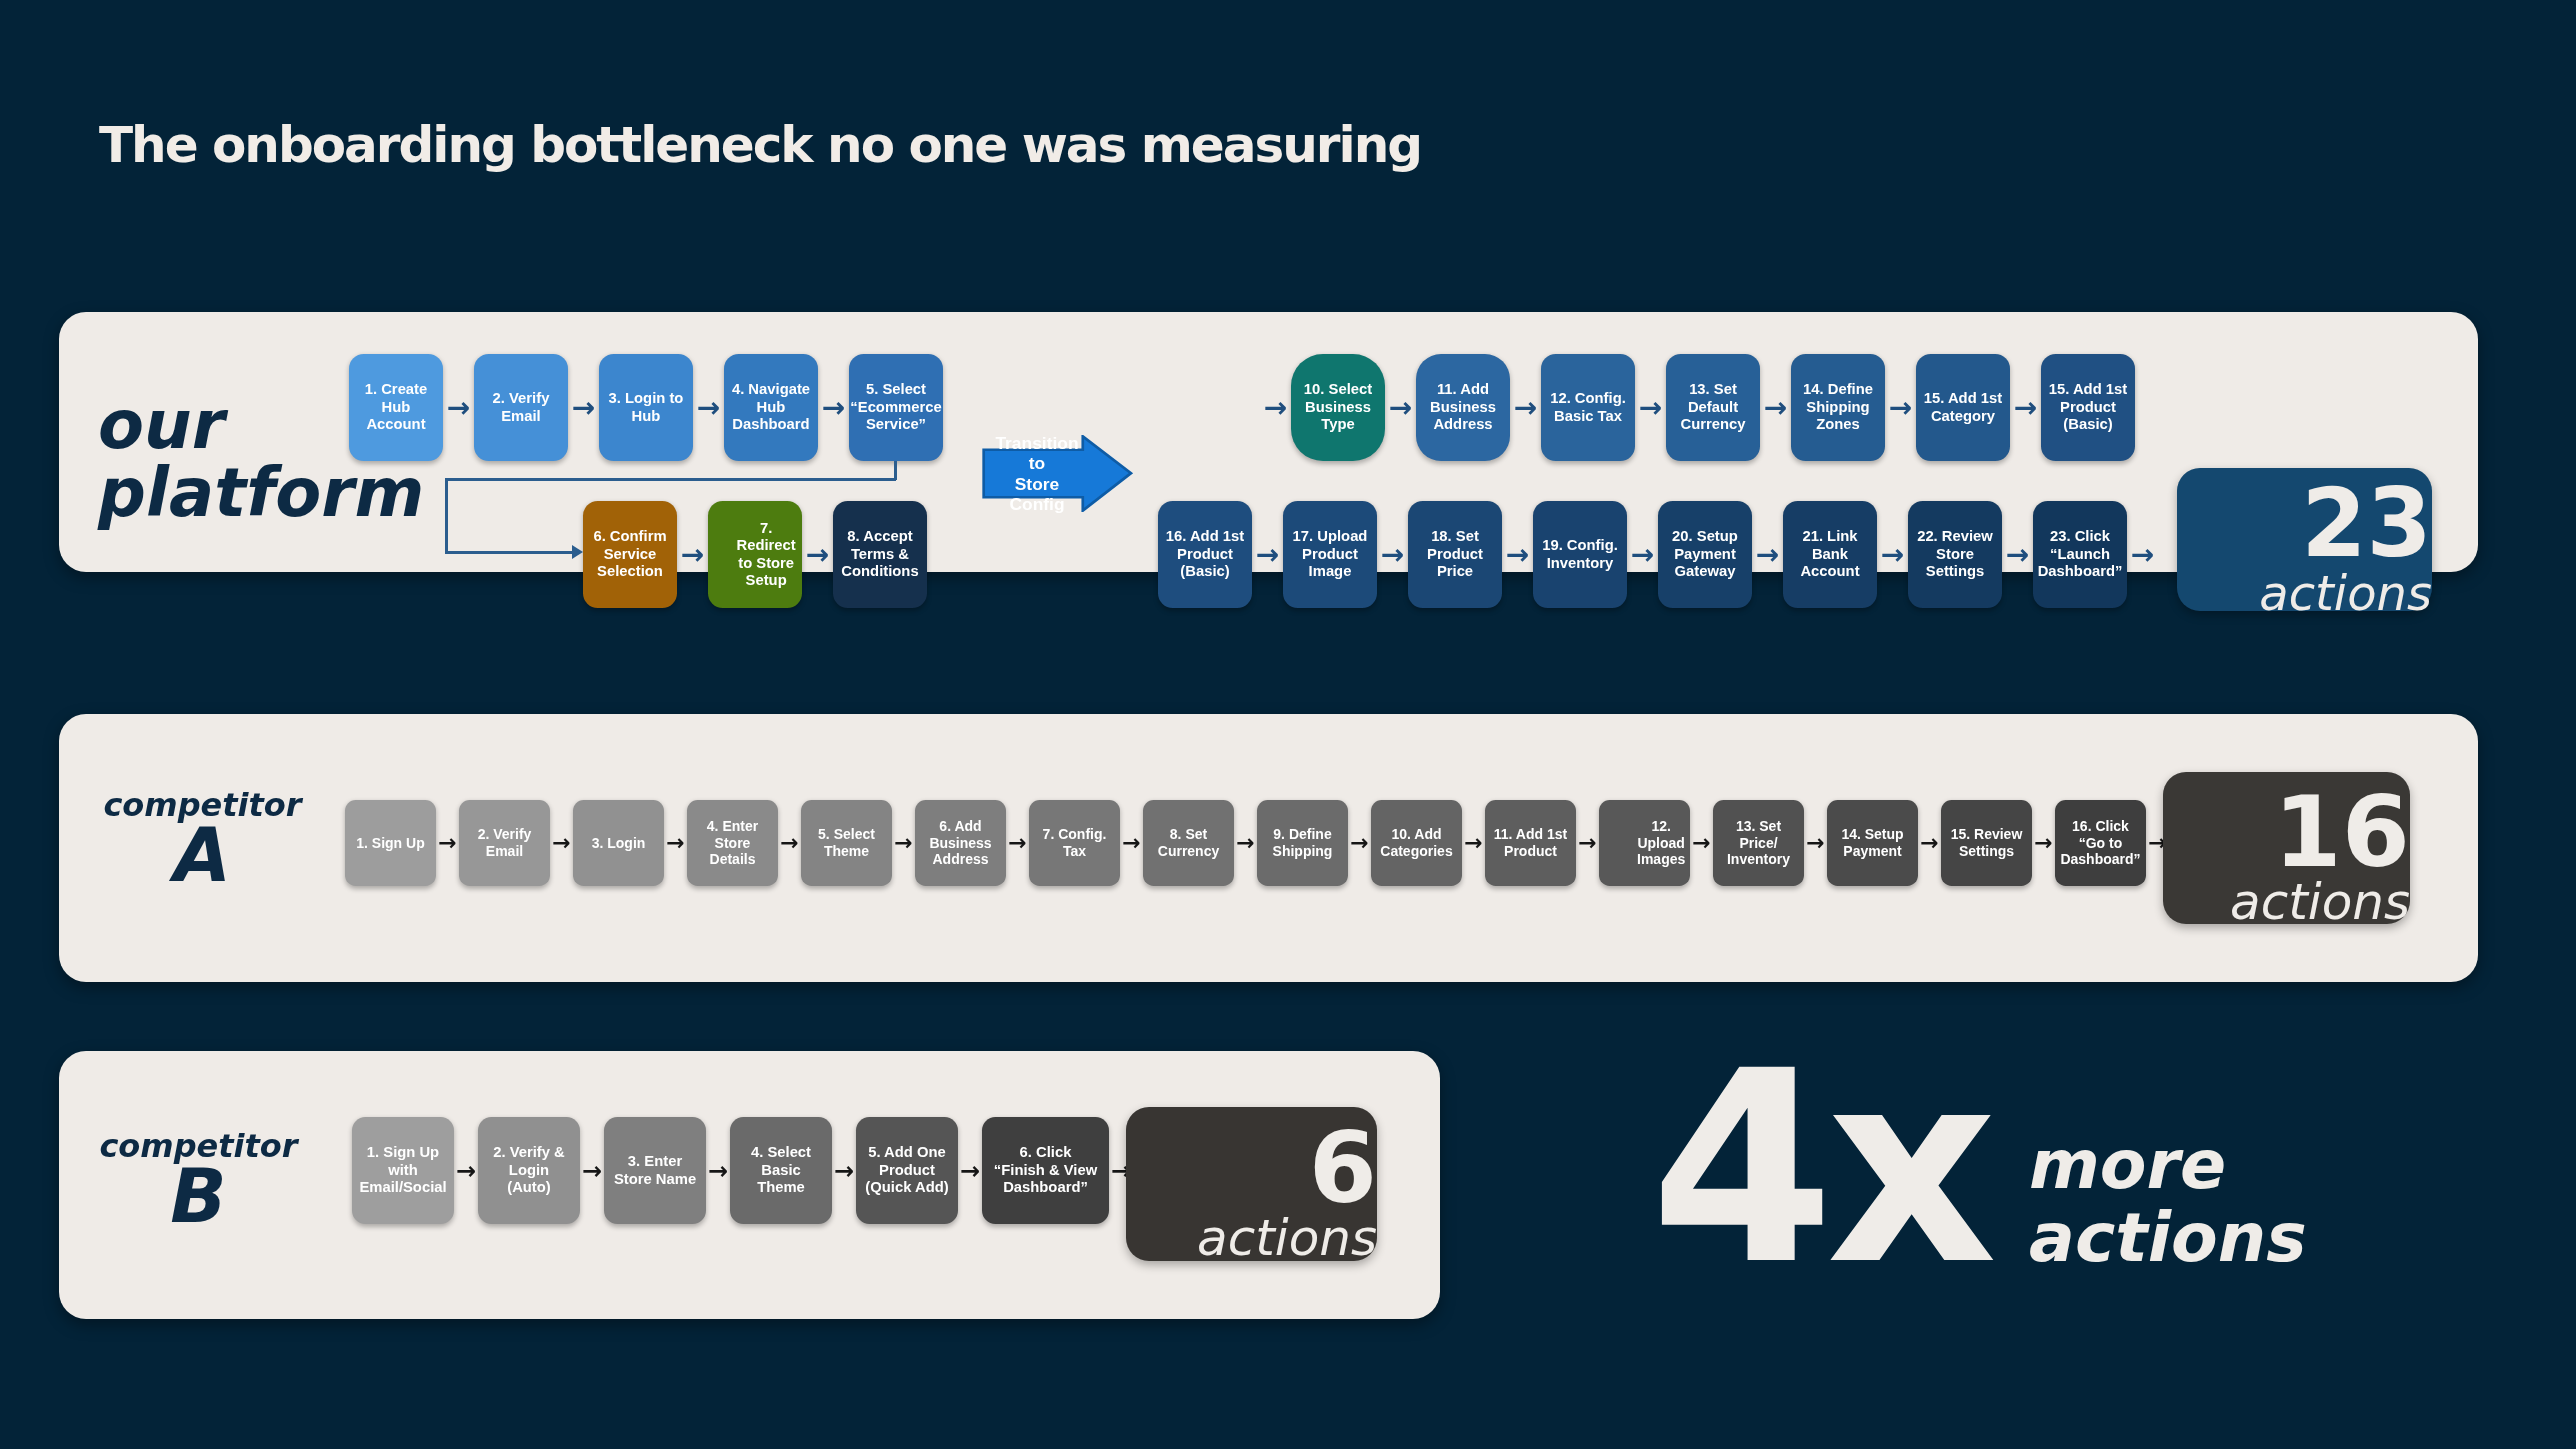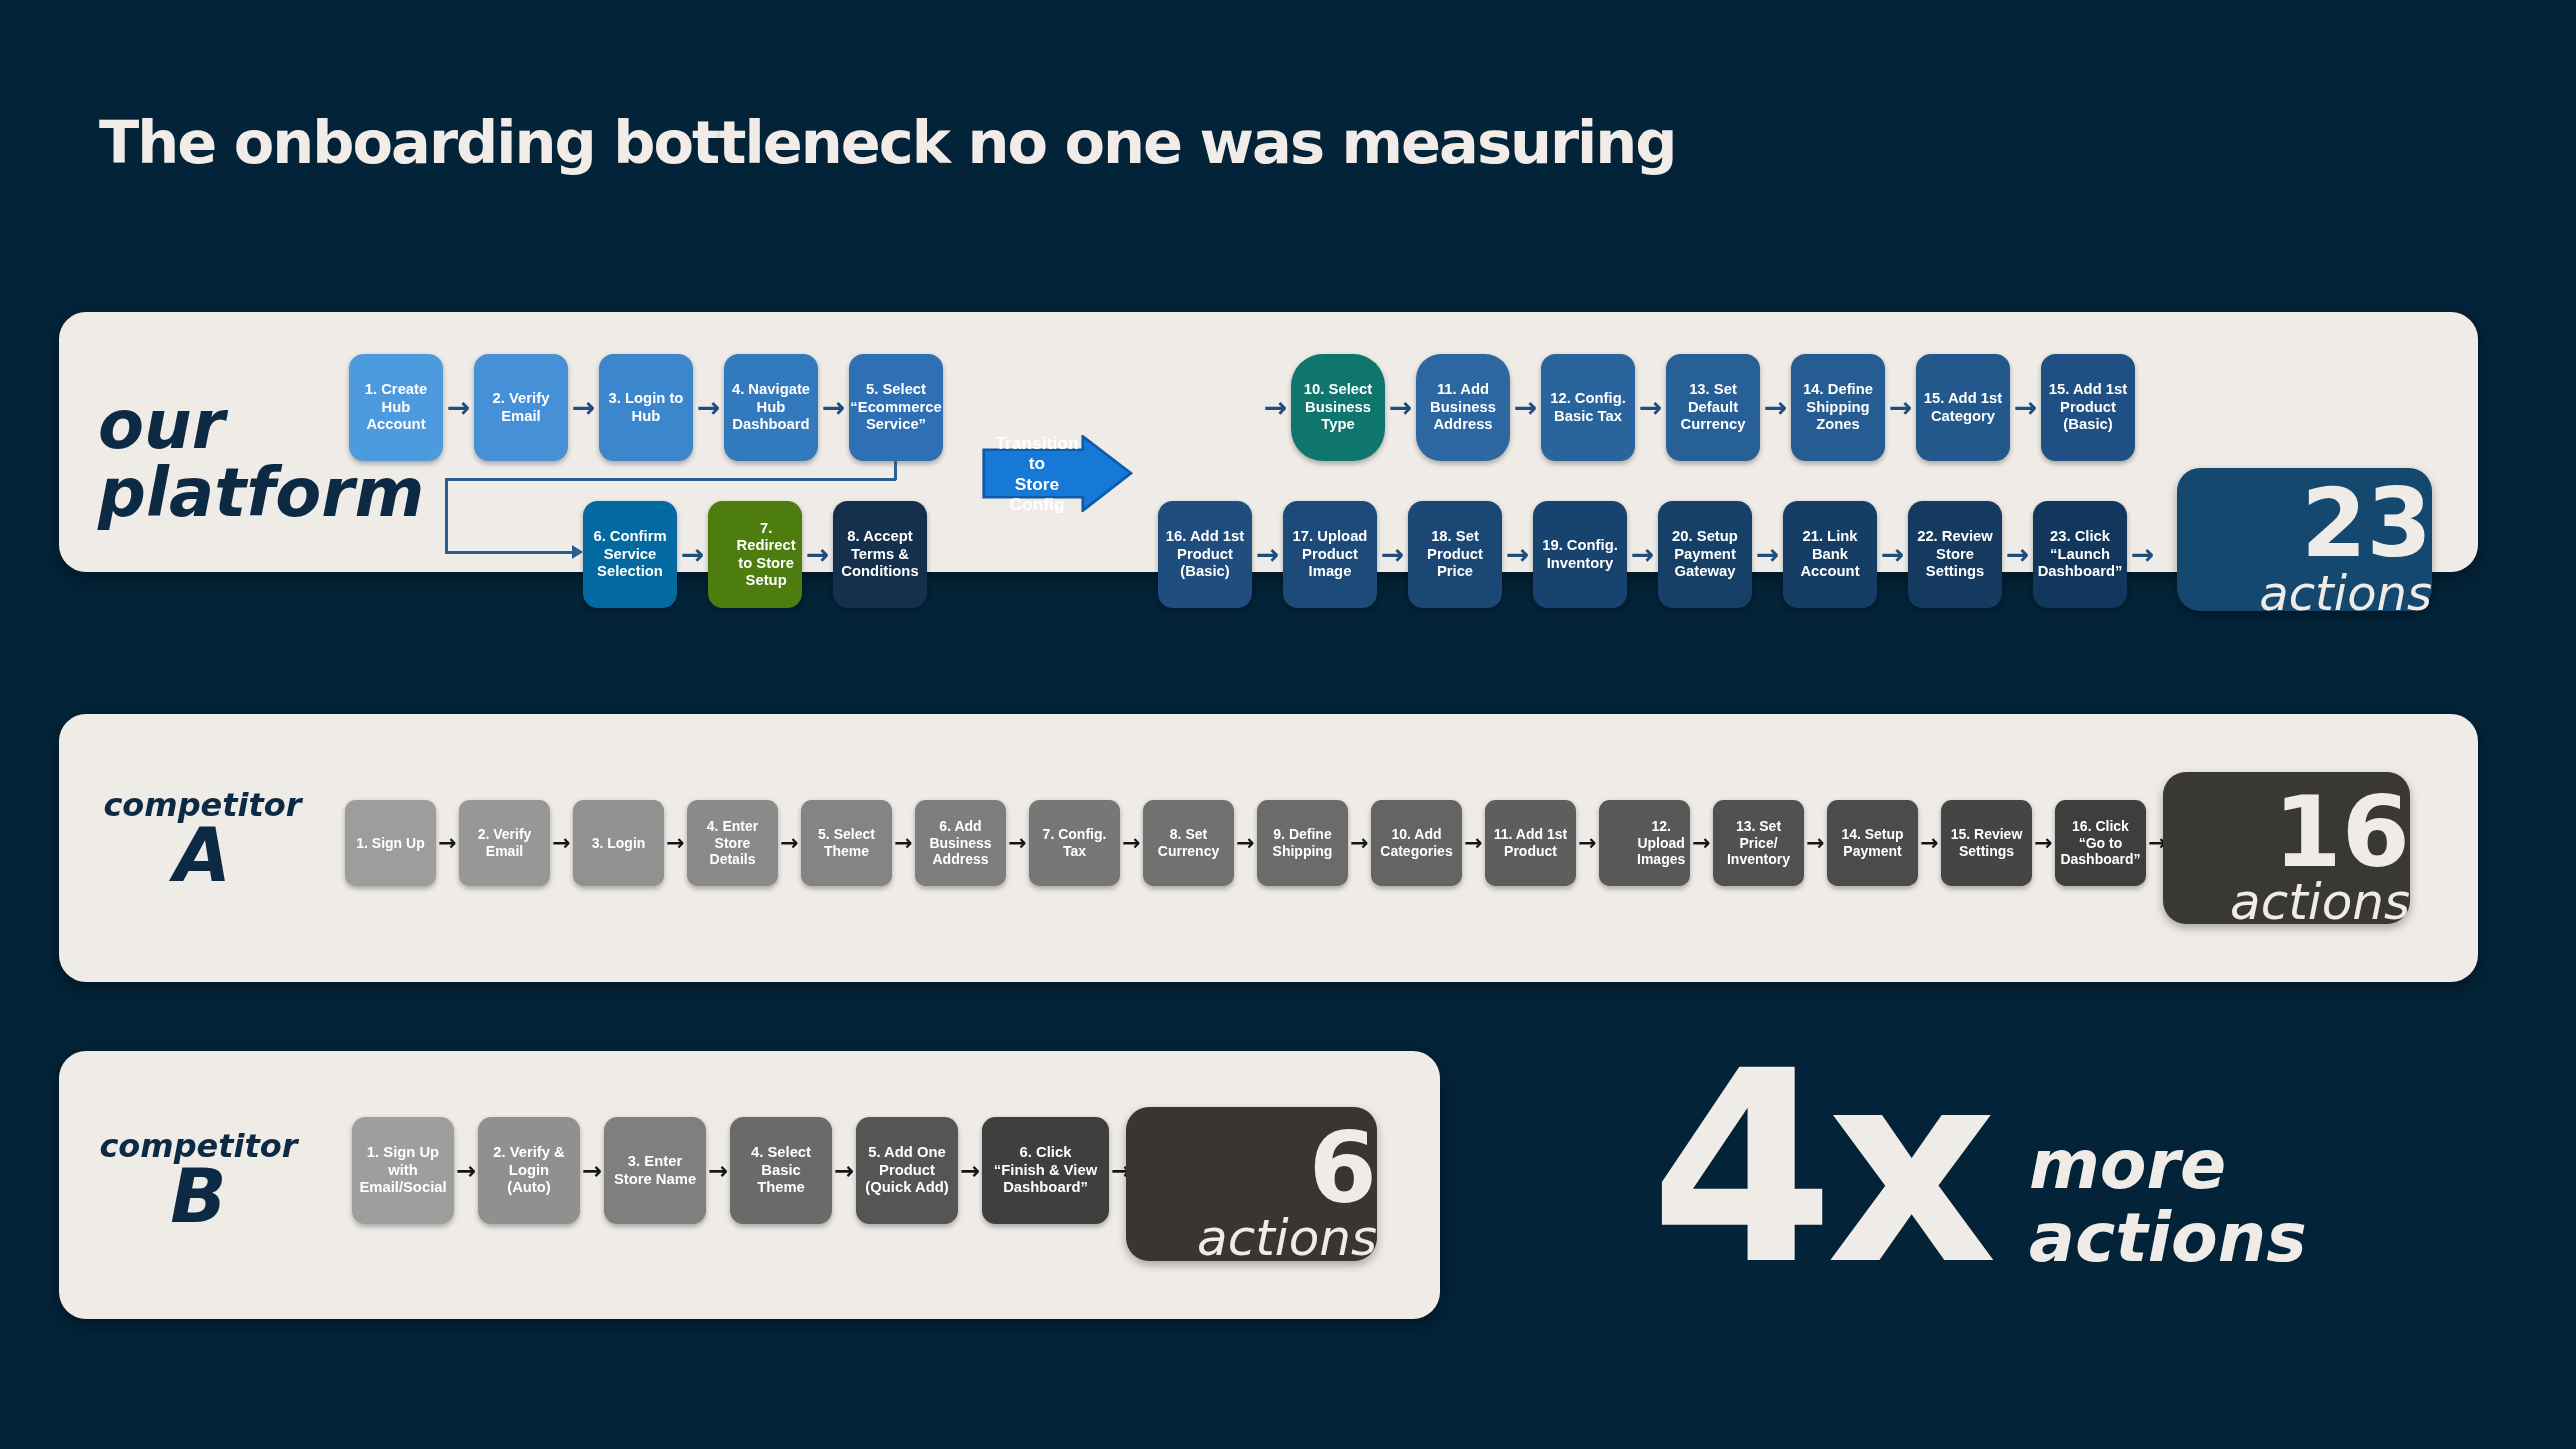--- a/index.html
+++ b/index.html
@@ -1,18 +1,18 @@
 <!DOCTYPE html>
 <html style="font-size:10.7px"><head>
 <meta charset="utf-8">
 <style>
   html,body{margin:0;padding:0;background:#032338;}
   .canvas{position:relative;width:2576px;height:1449px;background:#032338;overflow:hidden;
           font-family:"DejaVu Sans","Liberation Sans",sans-serif;}
-  .title{position:absolute;left:99px;top:108px;font-size:59px;font-weight:bold;
+  .title{position:absolute;left:99px;top:116px;font-size:50px;font-weight:bold;
          color:#F1ECE7;letter-spacing:-2px;}
   .panel{position:absolute;background:#EFEBE7;border-radius:27px;box-shadow:0 5.4px 14.8px rgba(0,0,0,.35);}
   .p1{left:59px;top:312px;width:2419px;height:260px;}
   .p2{left:59px;top:714px;width:2419px;height:268px;}
   .p3{left:59px;top:1051px;width:1381px;height:268px;}
 
   .plabel{position:absolute;color:#0D2A44;font-style:italic;font-weight:bold;line-height:1.02;}
   .p1 .plabel{left:39px;top:79px;font-size:67px;}
   .plabel .l1,.plabel .l2{display:block;}
   .p2 .plabel{left:43px;top:75px;font-size:32px;text-align:center;width:201px;}
@@ -100,21 +100,21 @@
         <span class="arr">→</span>
         <div class="step" style="background: rgb(51, 121, 190);">4. Navigate
 Hub
 Dashboard</div>
         <span class="arr">→</span>
         <div class="step" style="background: rgb(47, 111, 179);">5. Select
 “Ecommerce
 Service”</div>
       </div>
     <div class="row r2l" id="r2l">
-        <div class="step" style="background: #0369a1;">6. Confirm
+        <div class="step" style="background: #a16207;">6. Confirm
 Service
 Selection</div>
         <span class="arr">→</span>
         <div class="step" style="background: #4d7c0f; padding-left: 25px;">7. Redirect
 to Store
 Setup</div>
         <span class="arr">→</span>
         <div class="step" style="background: rgb(21, 48, 77);">8. Accept
 Terms &amp;
 Conditions</div>

